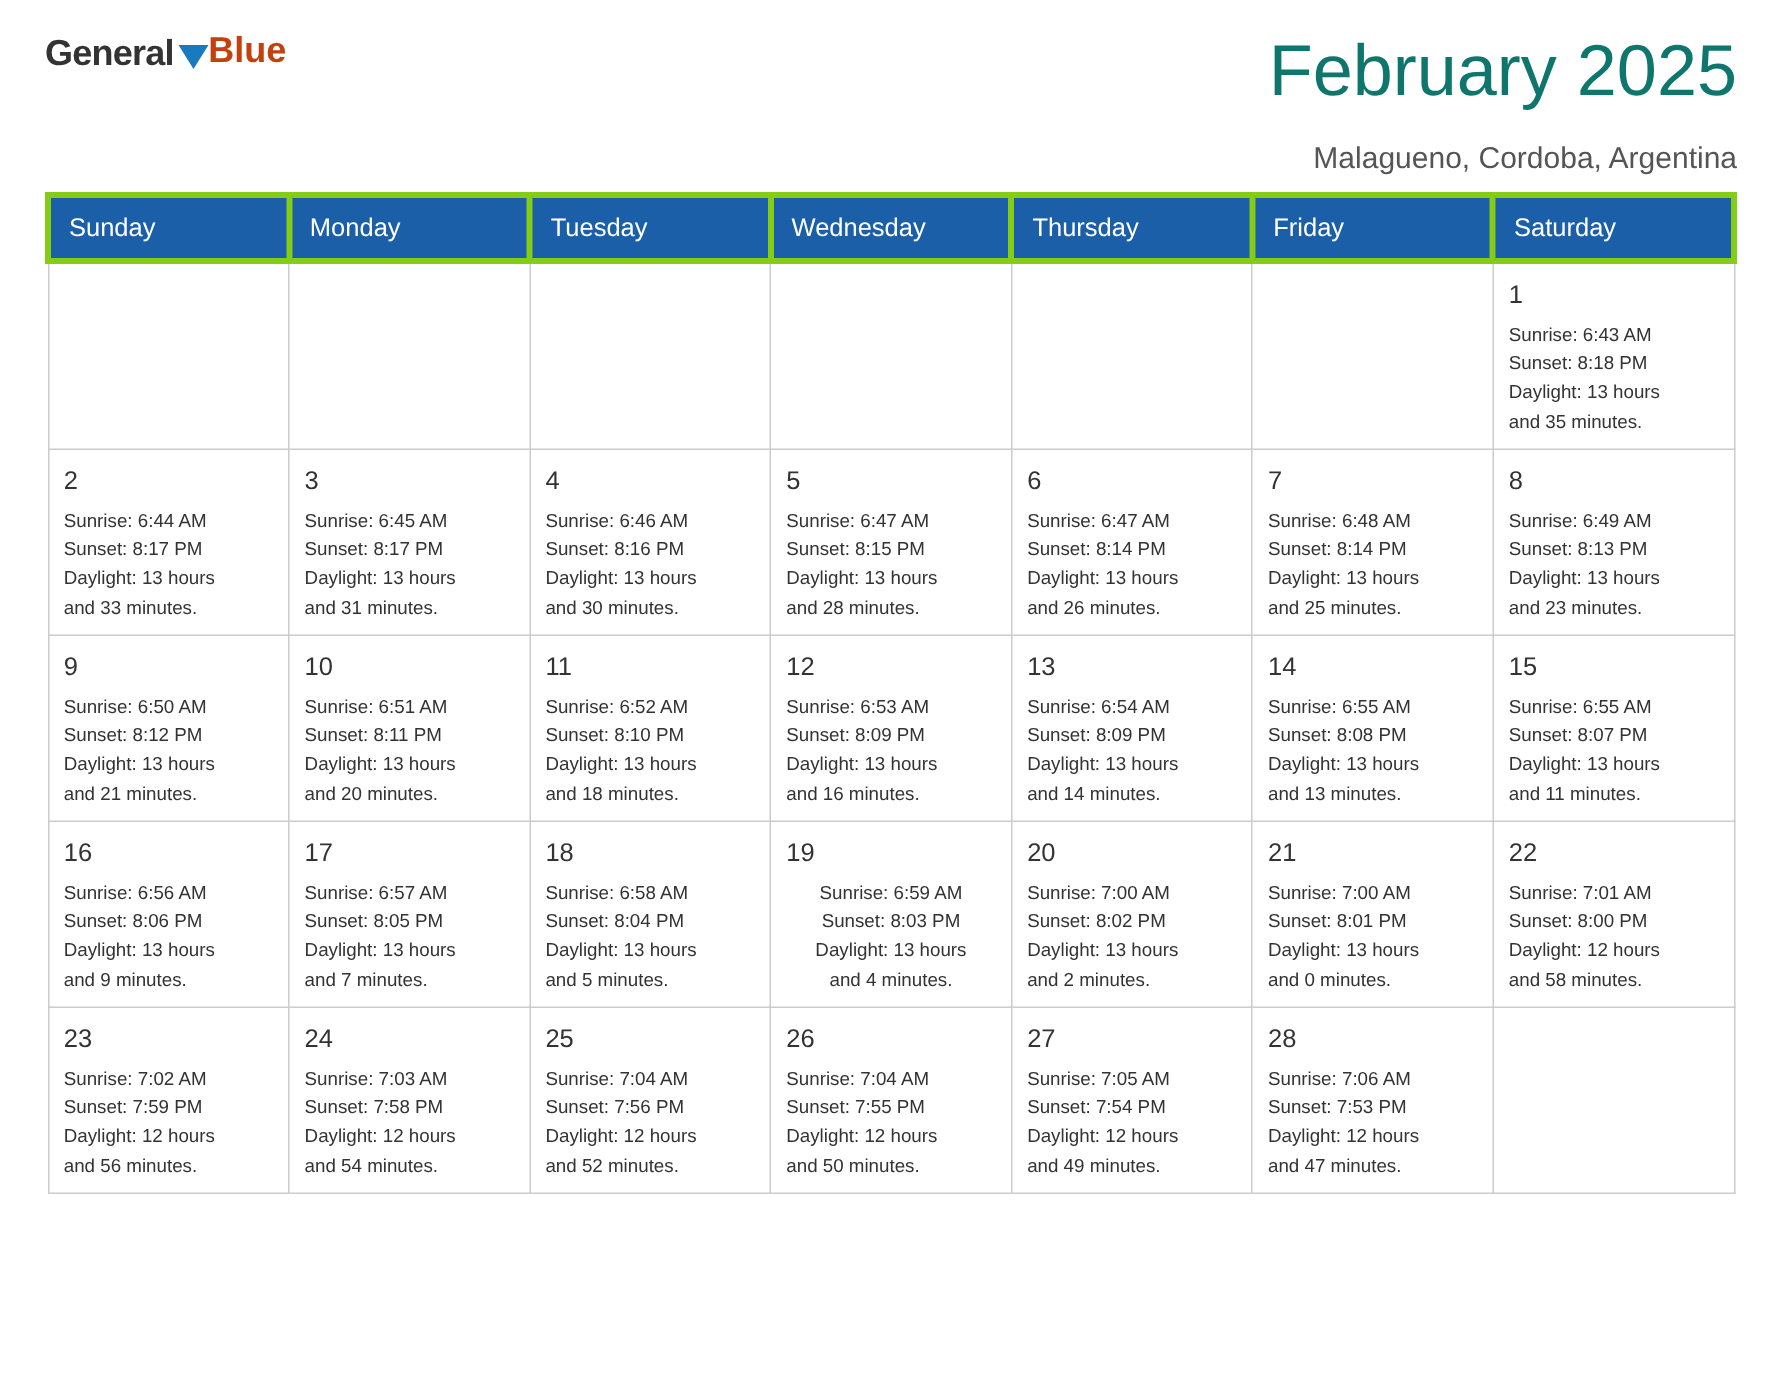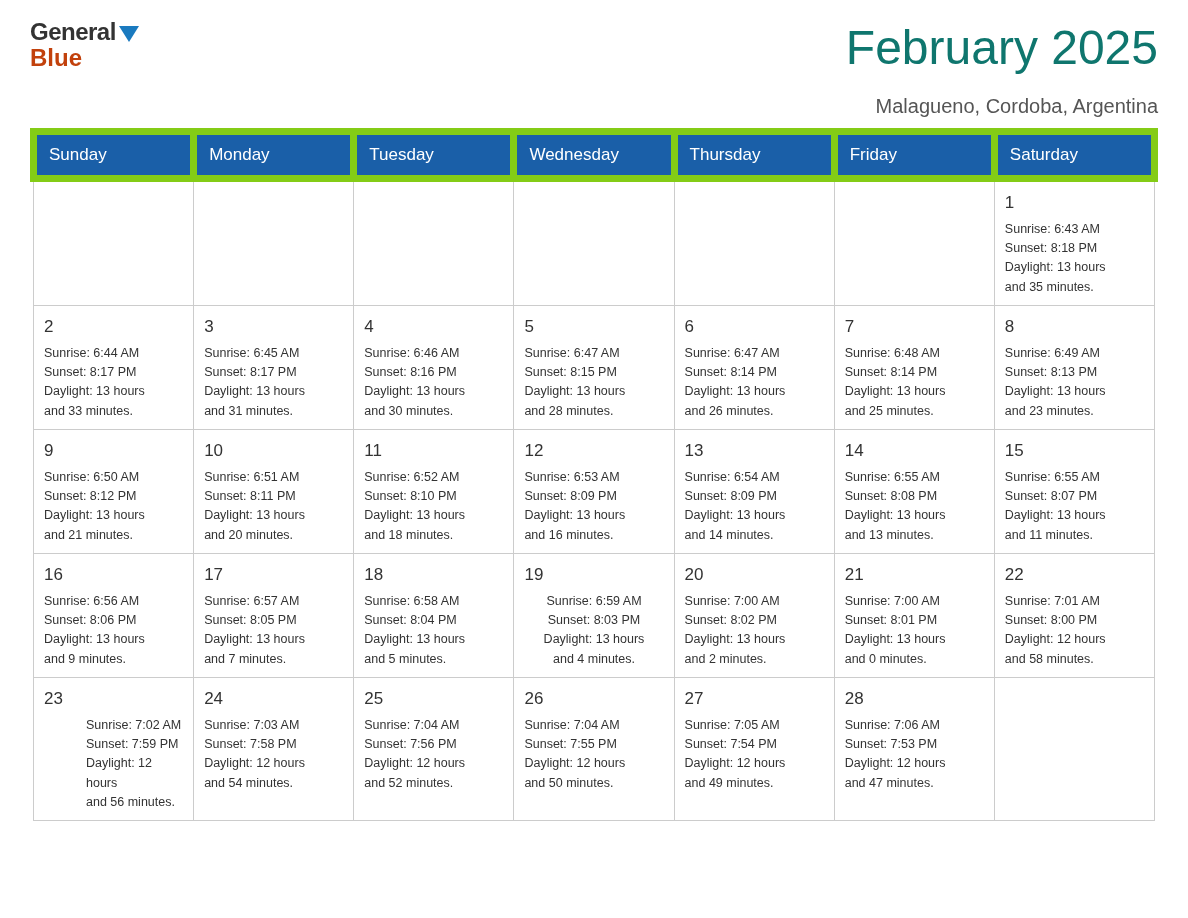--- a/index.html
+++ b/index.html
@@ -34,21 +34,21 @@
       border-collapse: collapse;
       margin-top: 10px;
     }
     .calendar thead tr th {
       background-color: #1a5fa8;
       color: #fff;
       font-size: 17px;
       font-weight: normal;
       padding: 10px 12px;
       text-align: left;
-      border: 7px solid #84cc16;
+      border: 4px solid #84cc16;
     }
     .calendar tbody tr td {
       vertical-align: top;
       border: 1px solid #ccc;
       padding: 8px 10px;
       width: 14.28%;
       min-height: 110px;
       font-size: 13px;
       color: #333;
       line-height: 1.5;
@@ -69,21 +69,21 @@
     }
     .row-divider td {
       border-top: 2px solid #1a5fa8;
     }
     .logo-wrapper {
       display: flex;
       align-items: center;
     }
     .logo-text-group {
       display: flex;
-      flex-direction: column;
+      flex-direction: row;
     }
     .logo-line1 {
       display: flex;
       align-items: flex-end;
       line-height: 1;
     }
     .logo-general-text {
       font-size: 24px;
       font-weight: bold;
       color: #333;
@@ -301,21 +301,21 @@
           <span class="day-number">22</span>
           <div class="day-info" style="white-space: pre-line;">Sunrise: 7:01 AM
 Sunset: 8:00 PM
 Daylight: 12 hours
 and 58 minutes.</div>
         </td>
       </tr>
       <tr class="row-divider">
         <td>
           <span class="day-number">23</span>
-          <div class="day-info" style="white-space: pre-line; margin-left: 42px;">Sunrise: 7:02 AM
+          <div class="day-info" style="white-space: pre-line;">Sunrise: 7:02 AM
 Sunset: 7:59 PM
 Daylight: 12 hours
 and 56 minutes.</div>
         </td>
         <td>
           <span class="day-number">24</span>
           <div class="day-info" style="white-space: pre-line;">Sunrise: 7:03 AM
 Sunset: 7:58 PM
 Daylight: 12 hours
 and 54 minutes.</div>

